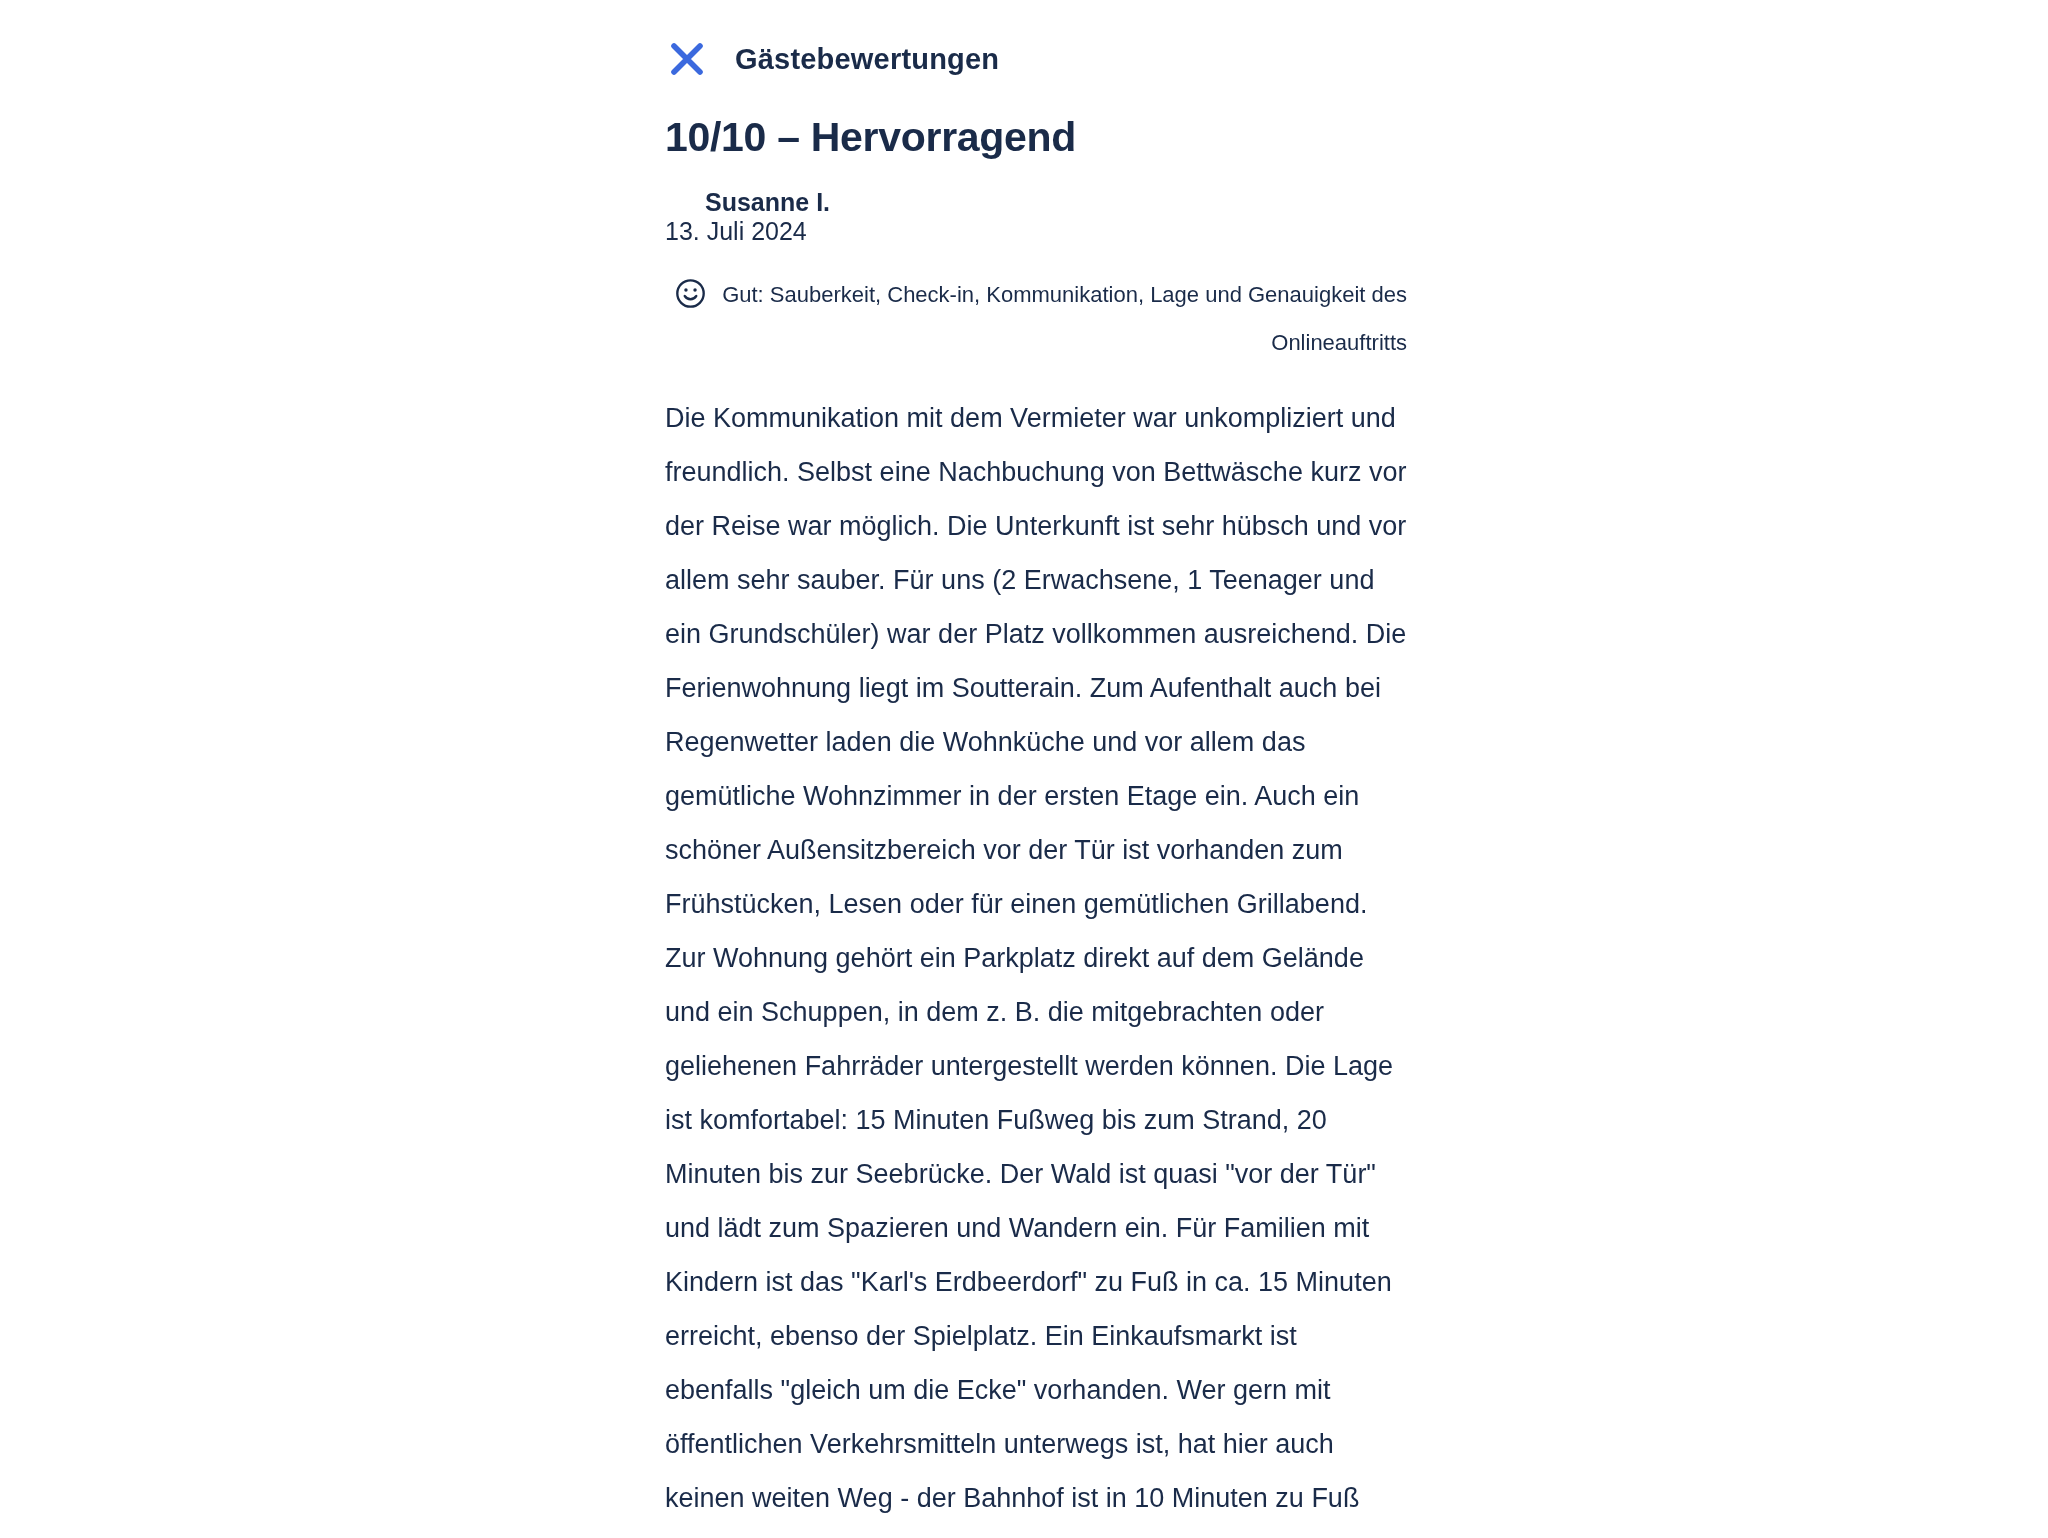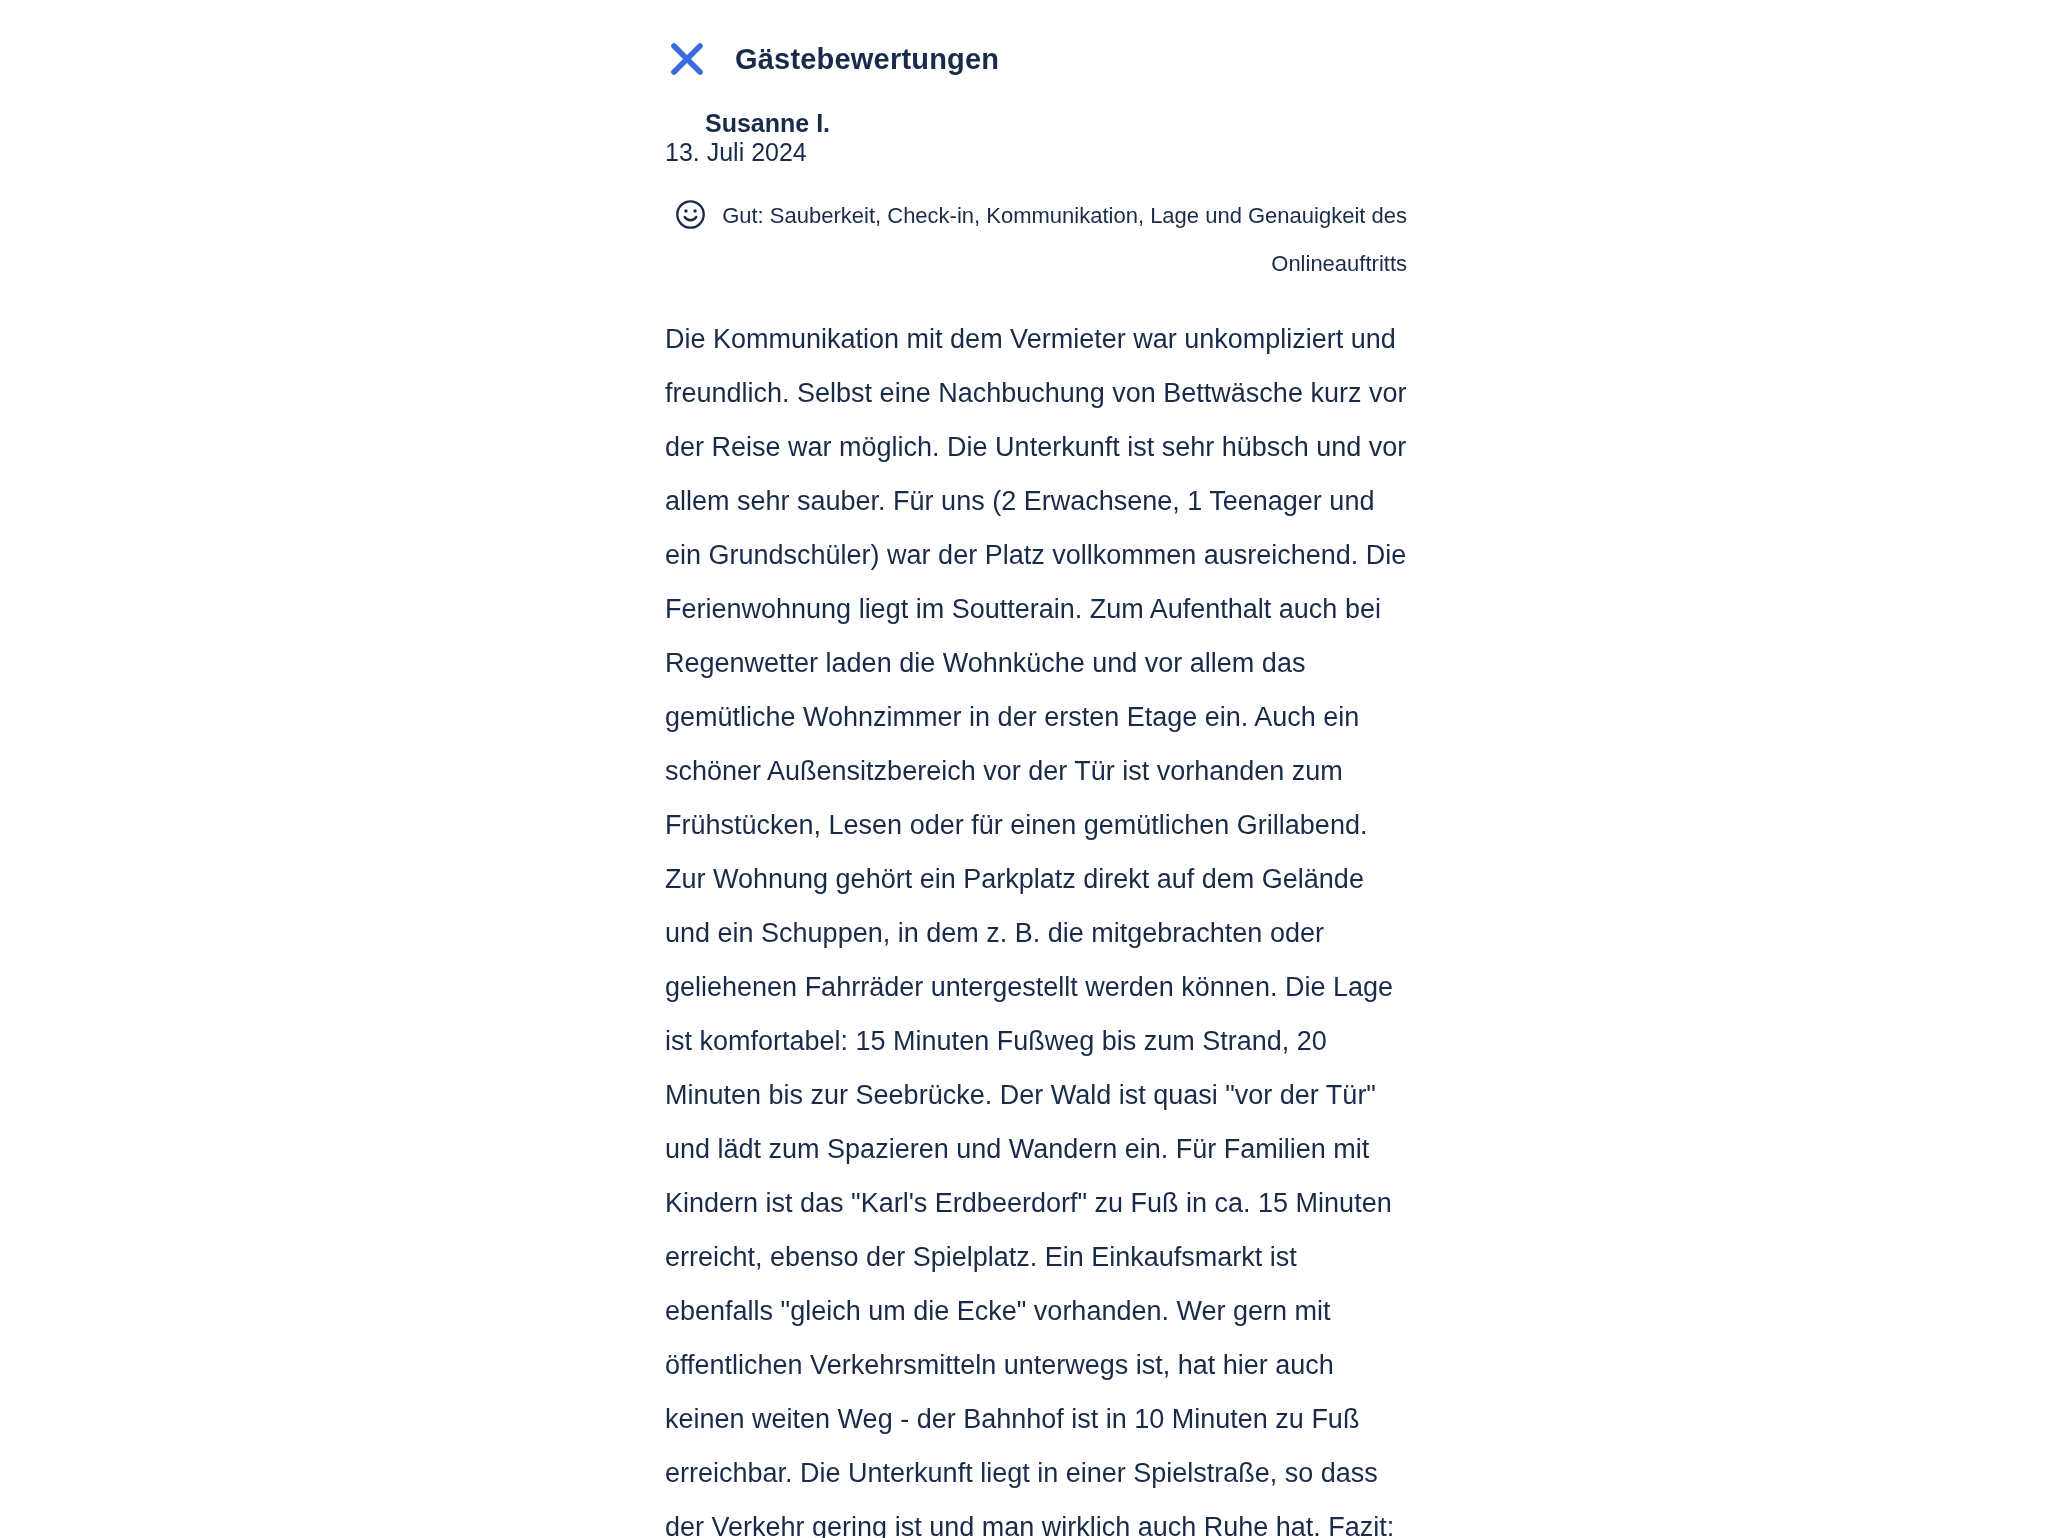--- a/index.html
+++ b/index.html
@@ -104,20 +104,21 @@
       <button class="close-btn" aria-label="Schließen">
         <span style="display:flex;">
           <svg width="40" height="40" viewBox="0 0 40 40" aria-hidden="true">
             <path d="M7 7 L33 33 M33 7 L7 33" stroke="currentColor" stroke-width="5.6" stroke-linecap="round" fill="none"></path>
           </svg>
         </span>
       </button>
       <div class="modal-title">Gästebewertungen</div>
     </div>
 
+    <h1 class="rating-heading">10/10 – Hervorragend</h1>
 
     <div class="reviewer-name">Susanne I.</div>
     <div class="review-date">13. Juli 2024</div>
 
     <p class="aspects">
       <span class="smiley">
         <svg width="33" height="33" viewBox="0 0 24 24" aria-hidden="true">
           <circle cx="12" cy="12" r="9.6" fill="none" stroke="currentColor" stroke-width="1.7"></circle>
           <circle cx="8.7" cy="9.4" r="1.25" fill="currentColor"></circle>
           <circle cx="15.3" cy="9.4" r="1.25" fill="currentColor"></circle>

